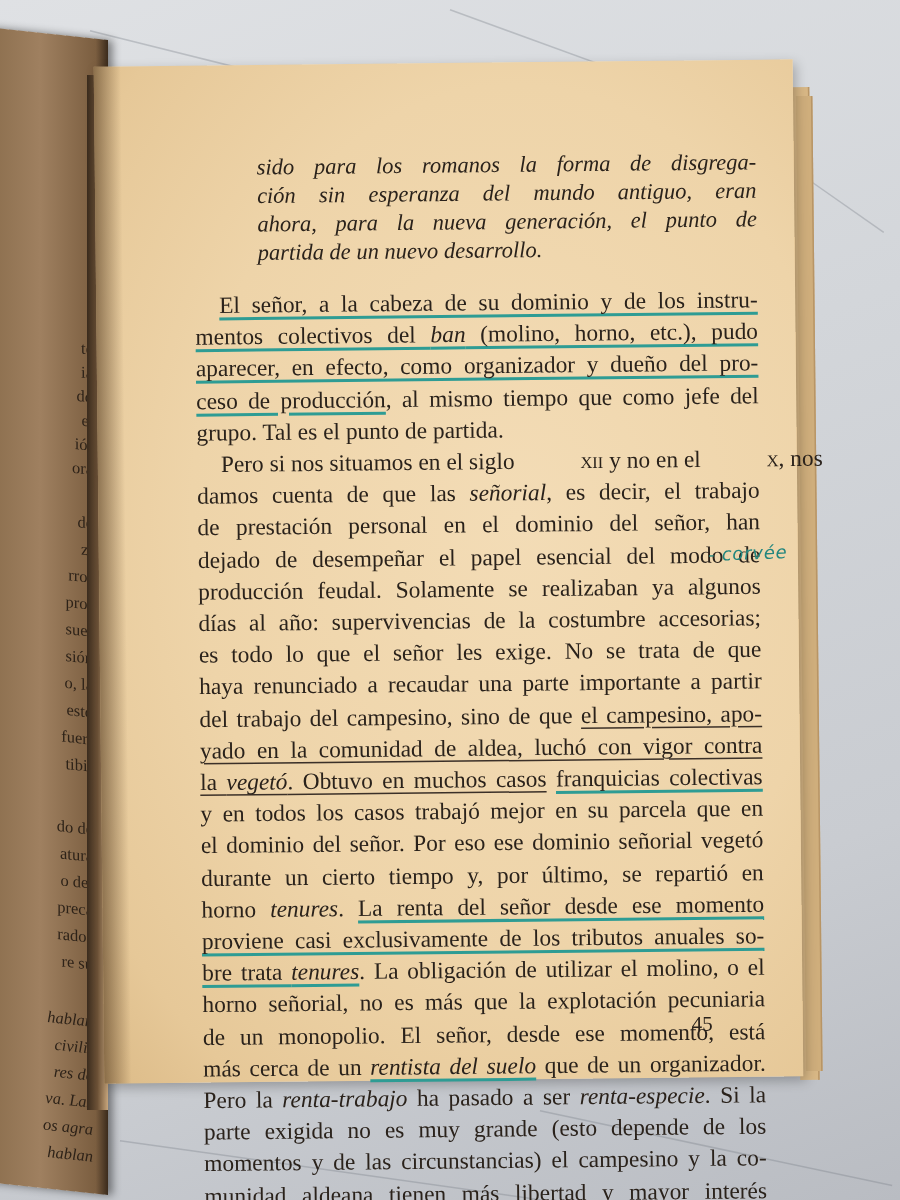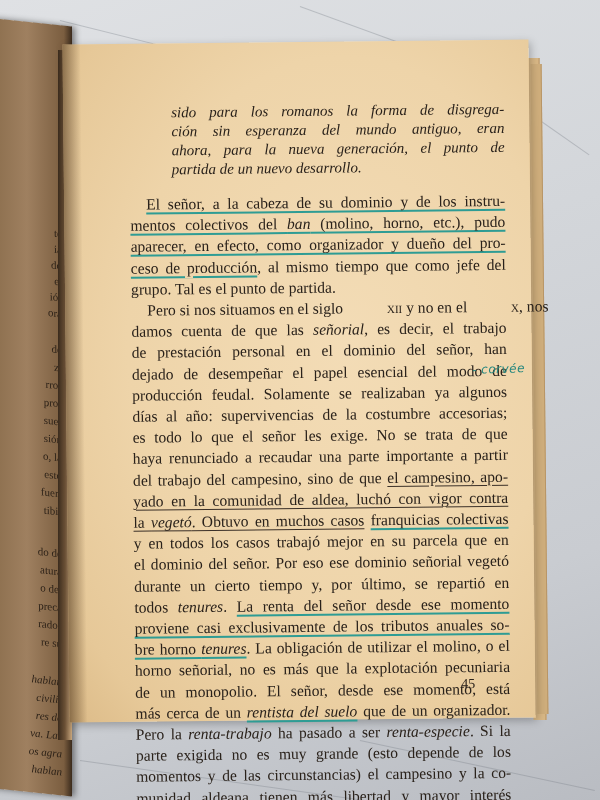--- a/index.html
+++ b/index.html
@@ -135,23 +135,23 @@
       <span class="line">producción feudal. Solamente se realizaban ya algunos</span>
       <span class="line">días al año: supervivencias de la costumbre accesorias;</span>
       <span class="line">es todo lo que el señor les exige. No se trata de que</span>
       <span class="line">haya renunciado a recaudar una parte importante a partir</span>
       <span class="line"><span>del trabajo del campesino, sino de que </span><span class="u-dark">el campesino, apo-</span></span>
       <span class="line u-dark">yado en la comunidad de aldea, luchó con vigor contra</span>
       <span class="line"><span class="u-dark"><span>la </span><span class="it">vegetó</span><span>. Obtuvo en muchos casos</span></span><span> </span><span class="u-teal">franquicias colectivas</span></span>
       <span class="line">y en todos los casos trabajó mejor en su parcela que en</span>
       <span class="line">el dominio del señor. Por eso ese dominio señorial vegetó</span>
       <span class="line">durante un cierto tiempo y, por último, se repartió en</span>
-      <span class="line"><span>todos </span><span class="it">tenures</span><span>. </span><span class="u-teal">La renta del señor desde ese momento</span></span>
+      <span class="line"><span>horno </span><span class="it">tenures</span><span>. </span><span class="u-teal">La renta del señor desde ese momento</span></span>
       <span class="line u-teal">proviene casi exclusivamente de los tributos anuales so-</span>
-      <span class="line"><span class="u-teal"><span>bre horno </span><span class="it">tenures</span></span><span>. La obligación de utilizar el molino, o el</span></span>
+      <span class="line"><span class="u-teal"><span>bre trata </span><span class="it">tenures</span></span><span>. La obligación de utilizar el molino, o el</span></span>
       <span class="line">horno señorial, no es más que la explotación pecuniaria</span>
       <span class="line">de un monopolio. El señor, desde ese momento, está</span>
       <span class="line"><span>más cerca de un </span><span class="it u-teal">rentista del suelo</span><span> que de un organizador.</span></span>
       <span class="line"><span>Pero la </span><span class="it">renta-trabajo</span><span> ha pasado a ser </span><span class="it">renta-especie</span><span>. Si la</span></span>
       <span class="line">parte exigida no es muy grande (esto depende de los</span>
       <span class="line">momentos y de las circunstancias) el campesino y la co-</span>
       <span class="line">munidad aldeana tienen más libertad y mayor interés</span>
 
     </div>
 

